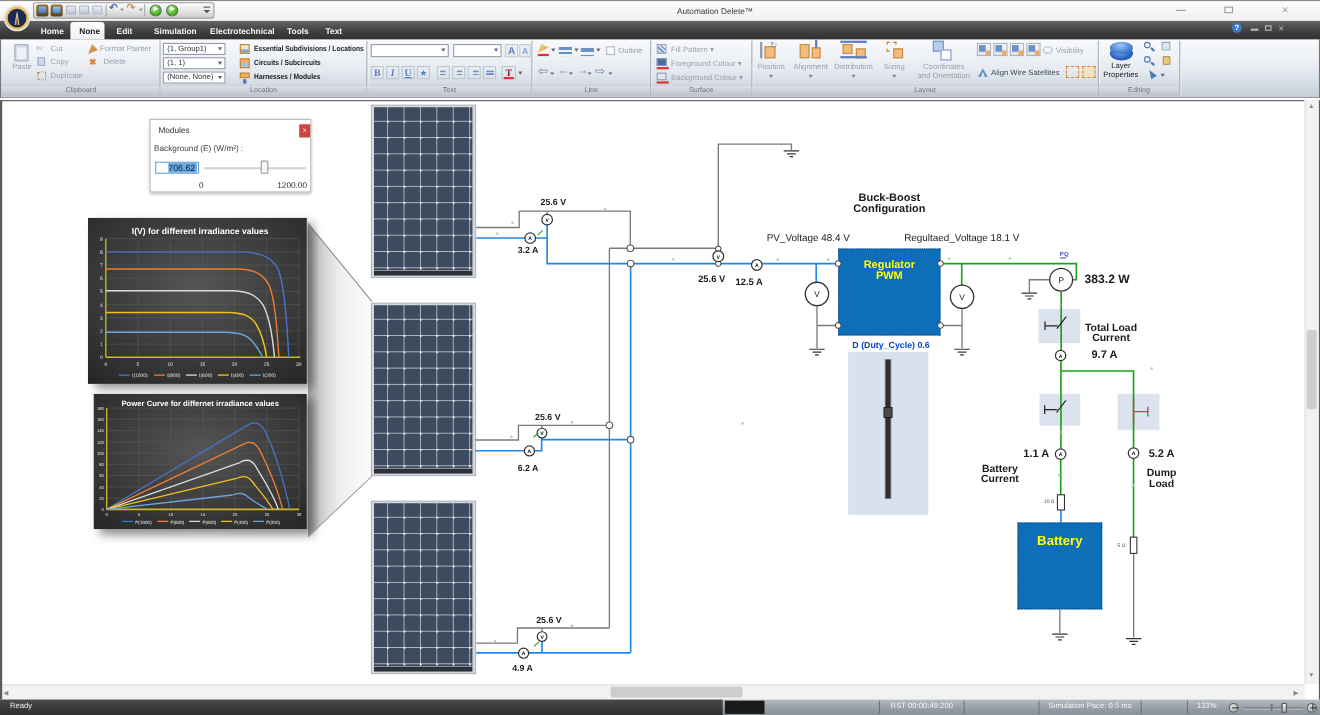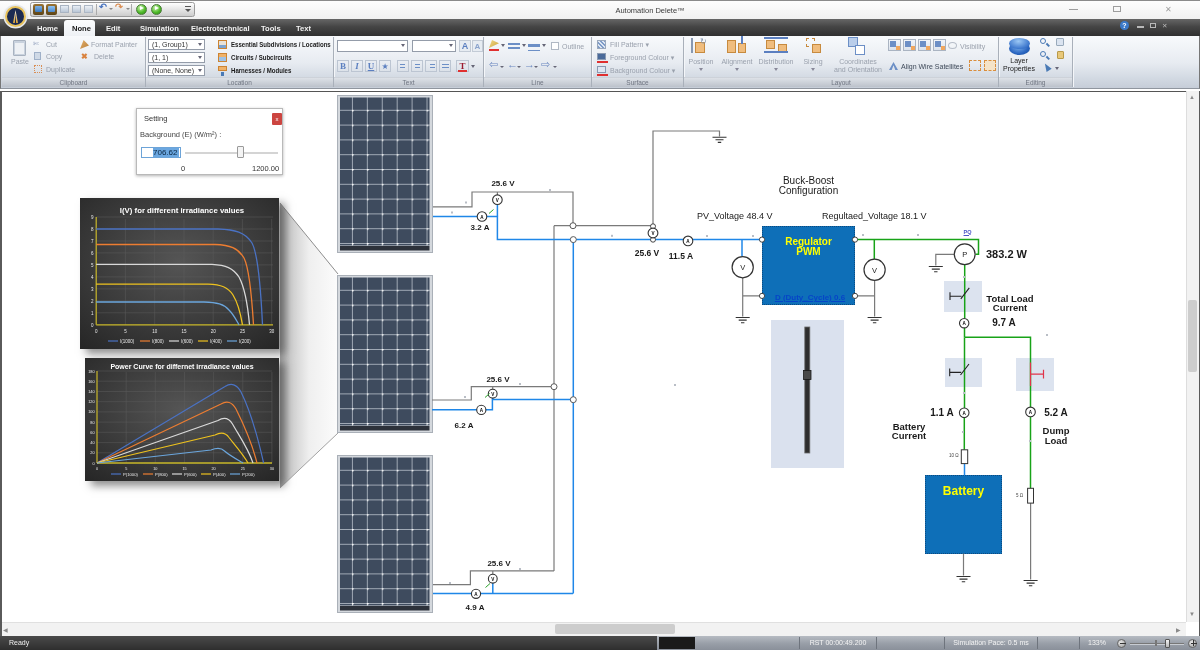--- a/index.html
+++ b/index.html
@@ -539,44 +539,44 @@
 <rect x="963" y="276" width="2" height="2"></rect>
       <rect x="963" y="392" width="2" height="2"></rect>
 <rect x="1029" y="440" width="2" height="2"></rect>
       <rect x="962" y="431" width="2" height="2"></rect>
 </g>
 </svg>
 
 <div class="lbl ab ctr" style="left:478px;top:178.5px;width:50px;font-size:8px;font-weight:bold">25.6 V</div>
 <div class="lbl ab ctr" style="left:455px;top:223px;width:50px;font-size:8px;font-weight:bold">3.2 A</div>
 <div class="lbl ab ctr" style="left:473px;top:374.5px;width:50px;font-size:8px;font-weight:bold">25.6 V</div>
-<div class="lbl ab ctr" style="left:439px;top:421px;width:50px;font-size:8px;font-weight:bold">6.2 A</div>
+<div class="lbl ab ctr" style="left:455px;top:421px;width:50px;font-size:8px;font-weight:bold">6.2 A</div>
 <div class="lbl ab ctr" style="left:474px;top:558.5px;width:50px;font-size:8px;font-weight:bold">25.6 V</div>
 <div class="lbl ab ctr" style="left:450px;top:603px;width:50px;font-size:8px;font-weight:bold">4.9 A</div>
 <div class="lbl ab ctr" style="left:622px;top:247.5px;width:50px;font-size:8.5px;font-weight:bold">25.6 V</div>
-<div class="lbl ab ctr" style="left:655px;top:250.5px;width:52px;font-size:8.5px;font-weight:bold">11.5 A</div>
-<div class="lbl ab ctr" style="left:770px;top:176px;width:77px;font-size:10px;font-weight:normal;line-height:9.6px">Buck-Boost<br>Configuration</div>
+<div class="lbl ab ctr" style="left:655px;top:250.5px;width:52px;font-size:8.5px;font-weight:bold">12.5 A</div>
+<div class="lbl ab ctr" style="left:770px;top:176px;width:77px;font-size:10px;font-weight:bold;line-height:9.6px">Buck-Boost<br>Configuration</div>
 <div class="lbl ab" style="left:697px;top:210.5px;font-size:9px">PV_Voltage 48.4 V</div>
 <div class="lbl ab" style="left:822px;top:210.5px;font-size:9px">Regultaed_Voltage 18.1 V</div>
 <div class="ab ctr" style="left:762px;top:237px;width:93px;font-size:10px;font-weight:bold;color:#ffff00;line-height:9.5px;z-index:4">Regulator<br>PWM</div>
-<div class="ab ctr" style="left:770px;top:293px;width:80px;font-size:8px;font-weight:bold;color:#0645c8;text-decoration:underline;z-index:4">D (Duty_Cycle) 0.6</div>
+<div class="ab ctr" style="left:770px;top:309px;width:80px;font-size:8px;font-weight:bold;color:#0645c8;z-index:4">D (Duty_Cycle) 0.6</div>
 <div class="ab ctr" style="left:955px;top:228.5px;width:25px;font-size:5.5px;font-weight:bold;color:#4a54c8;text-decoration:underline;z-index:4">PQ</div>
 <div class="lbl ab" style="left:986px;top:247.5px;font-size:11px;font-weight:bold">383.2 W</div>
 <div class="lbl ab ctr" style="left:975px;top:293.5px;width:70px;font-size:9.5px;font-weight:bold;line-height:9px">Total Load<br>Current</div>
 <div class="lbl ab ctr" style="left:979px;top:317px;width:50px;font-size:10px;font-weight:bold">9.7 A</div>
 <div class="lbl ab ctr" style="left:917px;top:406.5px;width:50px;font-size:10px;font-weight:bold">1.1 A</div>
 <div class="lbl ab ctr" style="left:1031px;top:406.5px;width:50px;font-size:10px;font-weight:bold">5.2 A</div>
 <div class="lbl ab ctr" style="left:884px;top:421.5px;width:50px;font-size:9.5px;font-weight:bold;line-height:9.8px">Battery<br>Current</div>
 <div class="lbl ab ctr" style="left:1031px;top:426px;width:50px;font-size:9.5px;font-weight:bold;line-height:9.8px">Dump<br>Load</div>
 <div class="ab ctr" style="left:925px;top:484px;width:77px;font-size:12px;font-weight:bold;color:#ffff00;z-index:4">Battery</div>
 <div class="lbl ab" style="left:949px;top:452.5px;font-size:4.5px;color:#444">10 Ω</div>
 <div class="lbl ab" style="left:1016px;top:492.5px;font-size:4.5px;color:#444">5 Ω</div>
 
 <div class="ab" style="left:136px;top:108px;width:147px;height:67px;background:#fff;border:1px solid #b9b9b9;box-shadow:0 1px 3px rgba(0,0,0,.3);z-index:6">
-<div class="ab" style="left:7px;top:5px;font-size:7.5px;color:#333">Setting</div>
+<div class="ab" style="left:7px;top:5px;font-size:7.5px;color:#333">Modules</div>
 <div class="ab" style="left:135px;top:4px;width:10px;height:12px;background:#cc4540;border-radius:1px;color:#fff;font-size:6px;text-align:center;line-height:12px">x</div>
 <div class="ab" style="left:3px;top:21px;font-size:7.5px;color:#444">Background (E) (W/m²) :</div>
 <div class="ab" style="left:3.5px;top:37.5px;width:40px;height:11px;background:#fff;border:1px solid #6da4d8"></div>
 <div class="ab" style="left:16px;top:38.5px;width:26px;height:9px;background:#6ba7e0;color:#0a2540;font-size:8px;line-height:9px">706.62</div>
 <div class="ab" style="left:47.5px;top:42.5px;width:93px;height:2.5px;background:#d4d4d4"></div>
 <div class="ab" style="left:100px;top:37px;width:6.5px;height:12px;background:#f4f4f4;border:1px solid #9a9a9a;border-radius:1px"></div>
 <div class="ab" style="left:44px;top:55px;font-size:7.5px;color:#333">0</div>
 <div class="ab" style="left:115px;top:55px;font-size:7.5px;color:#333">1200.00</div>
 </div>
 <div class="ab" style="left:0;top:91px;width:1.5px;height:545px;background:#5a5a5a;z-index:8"></div>

